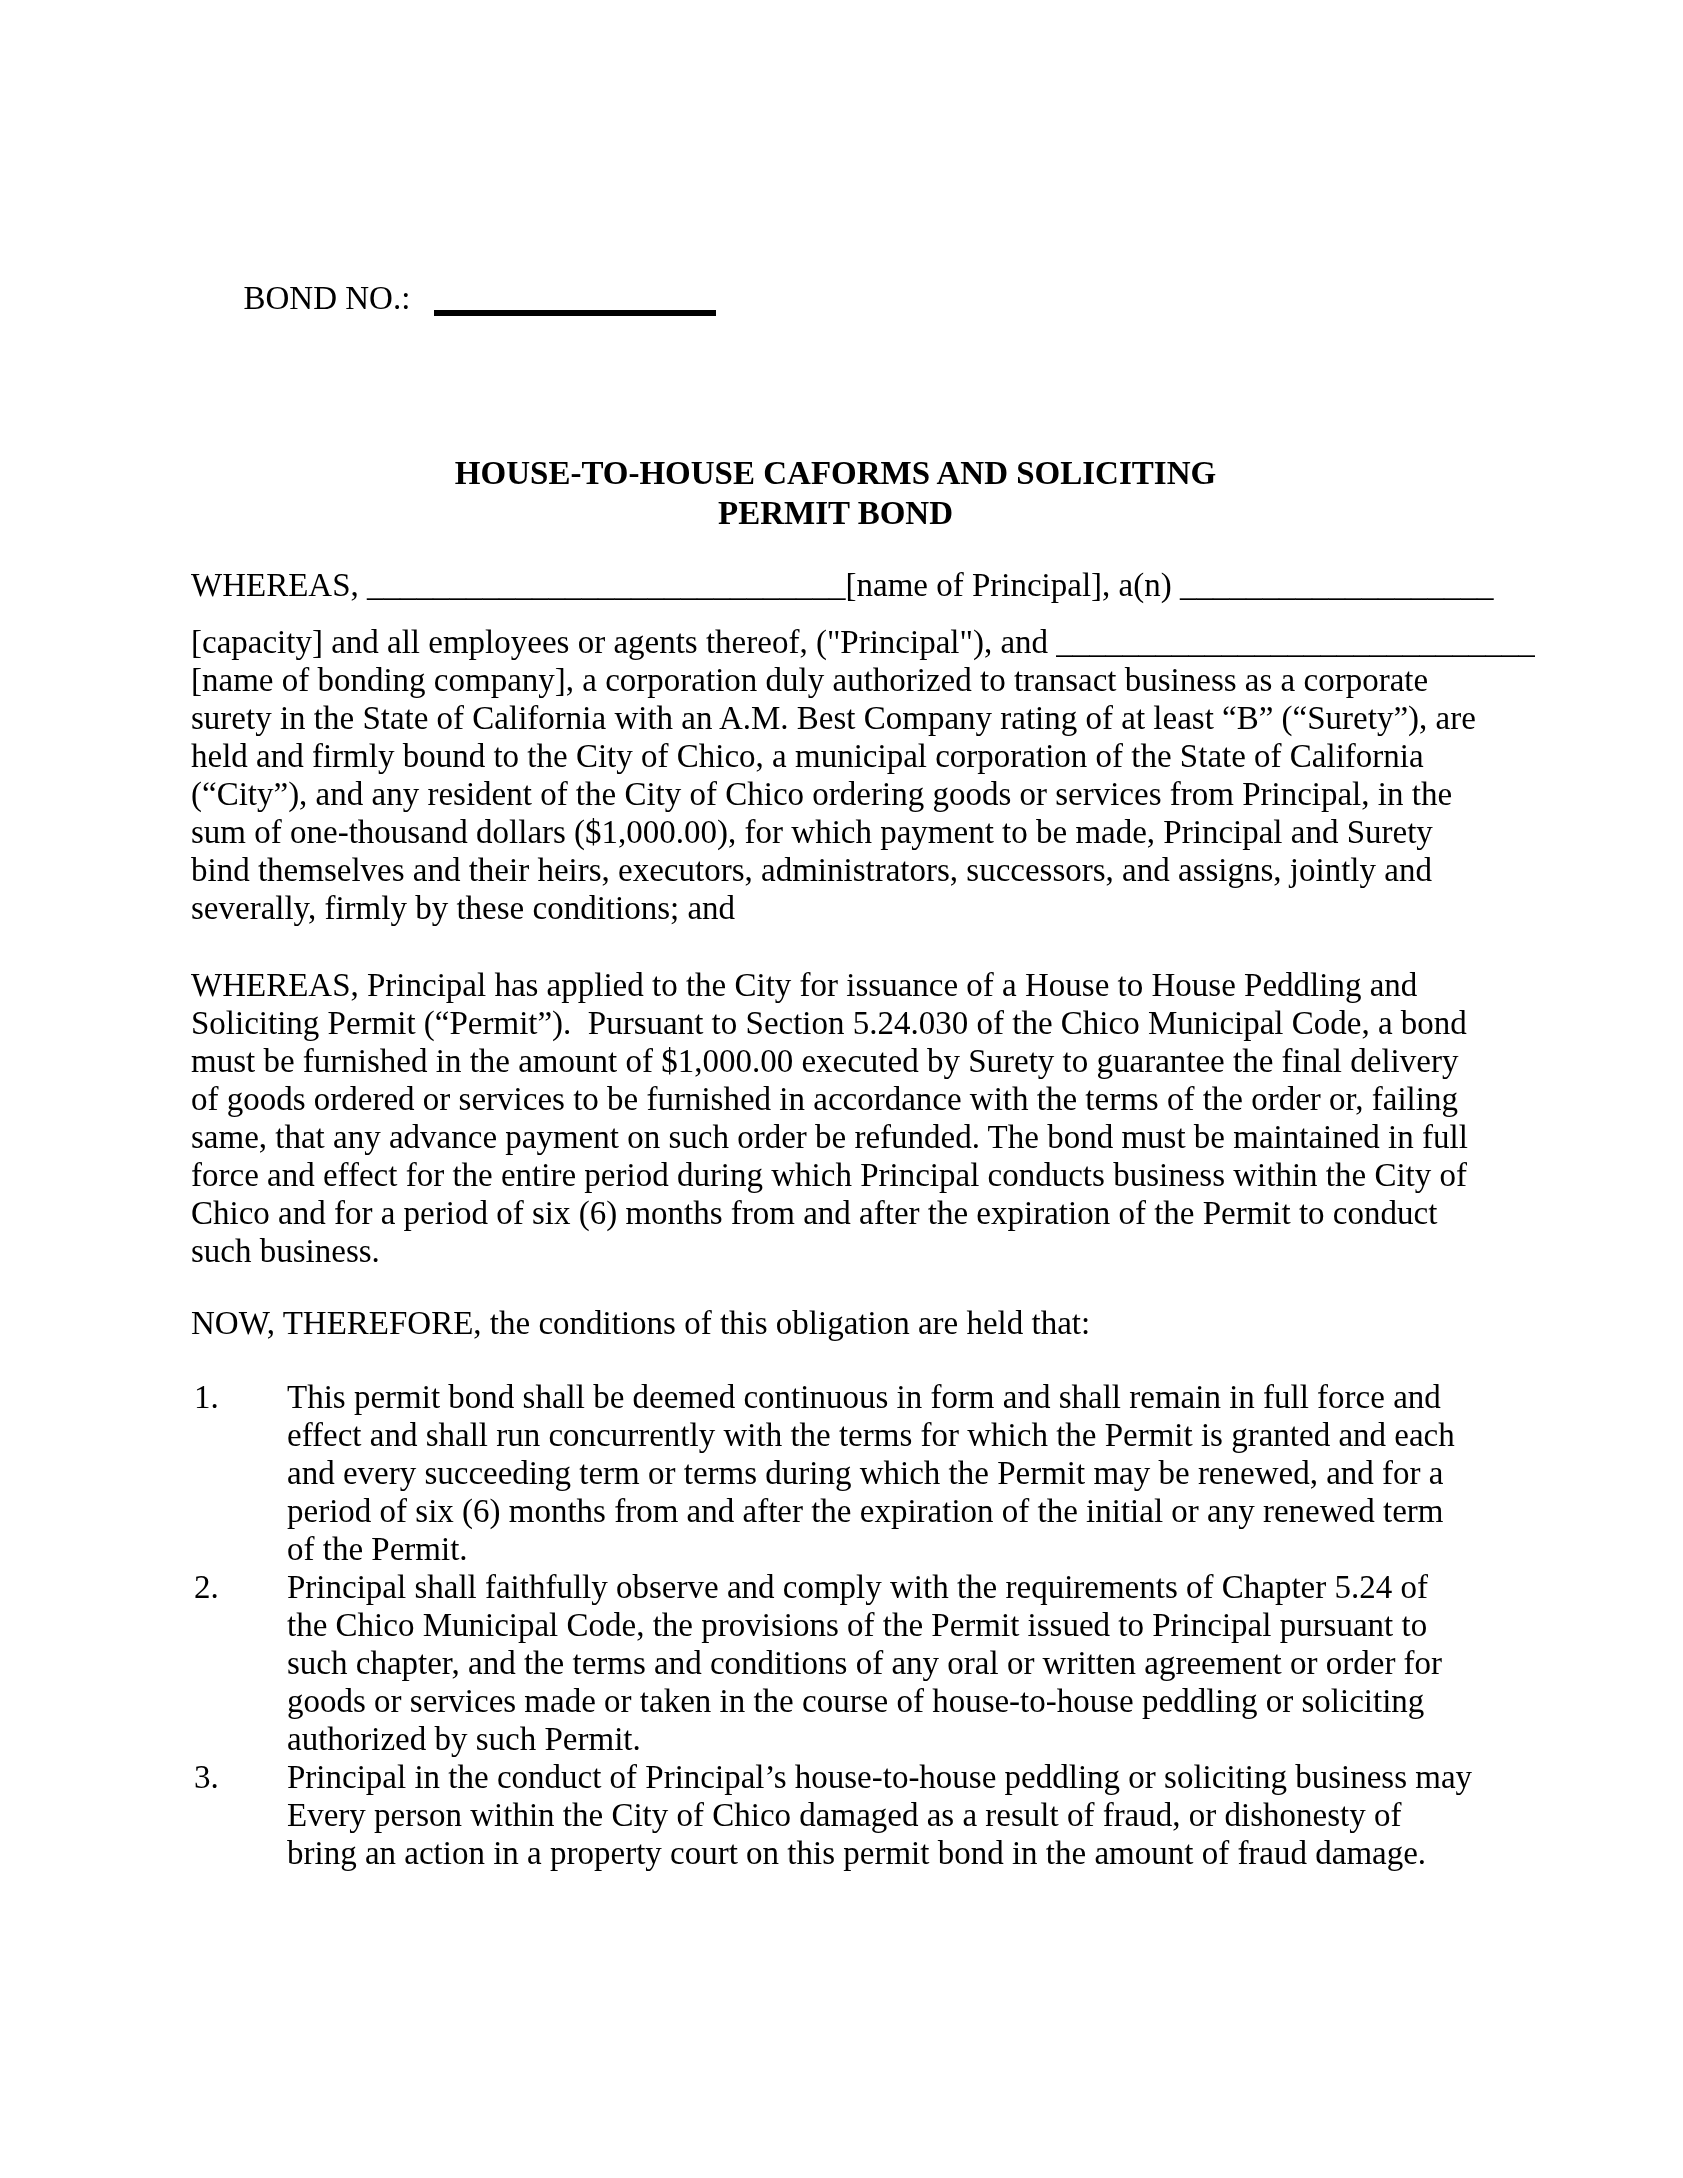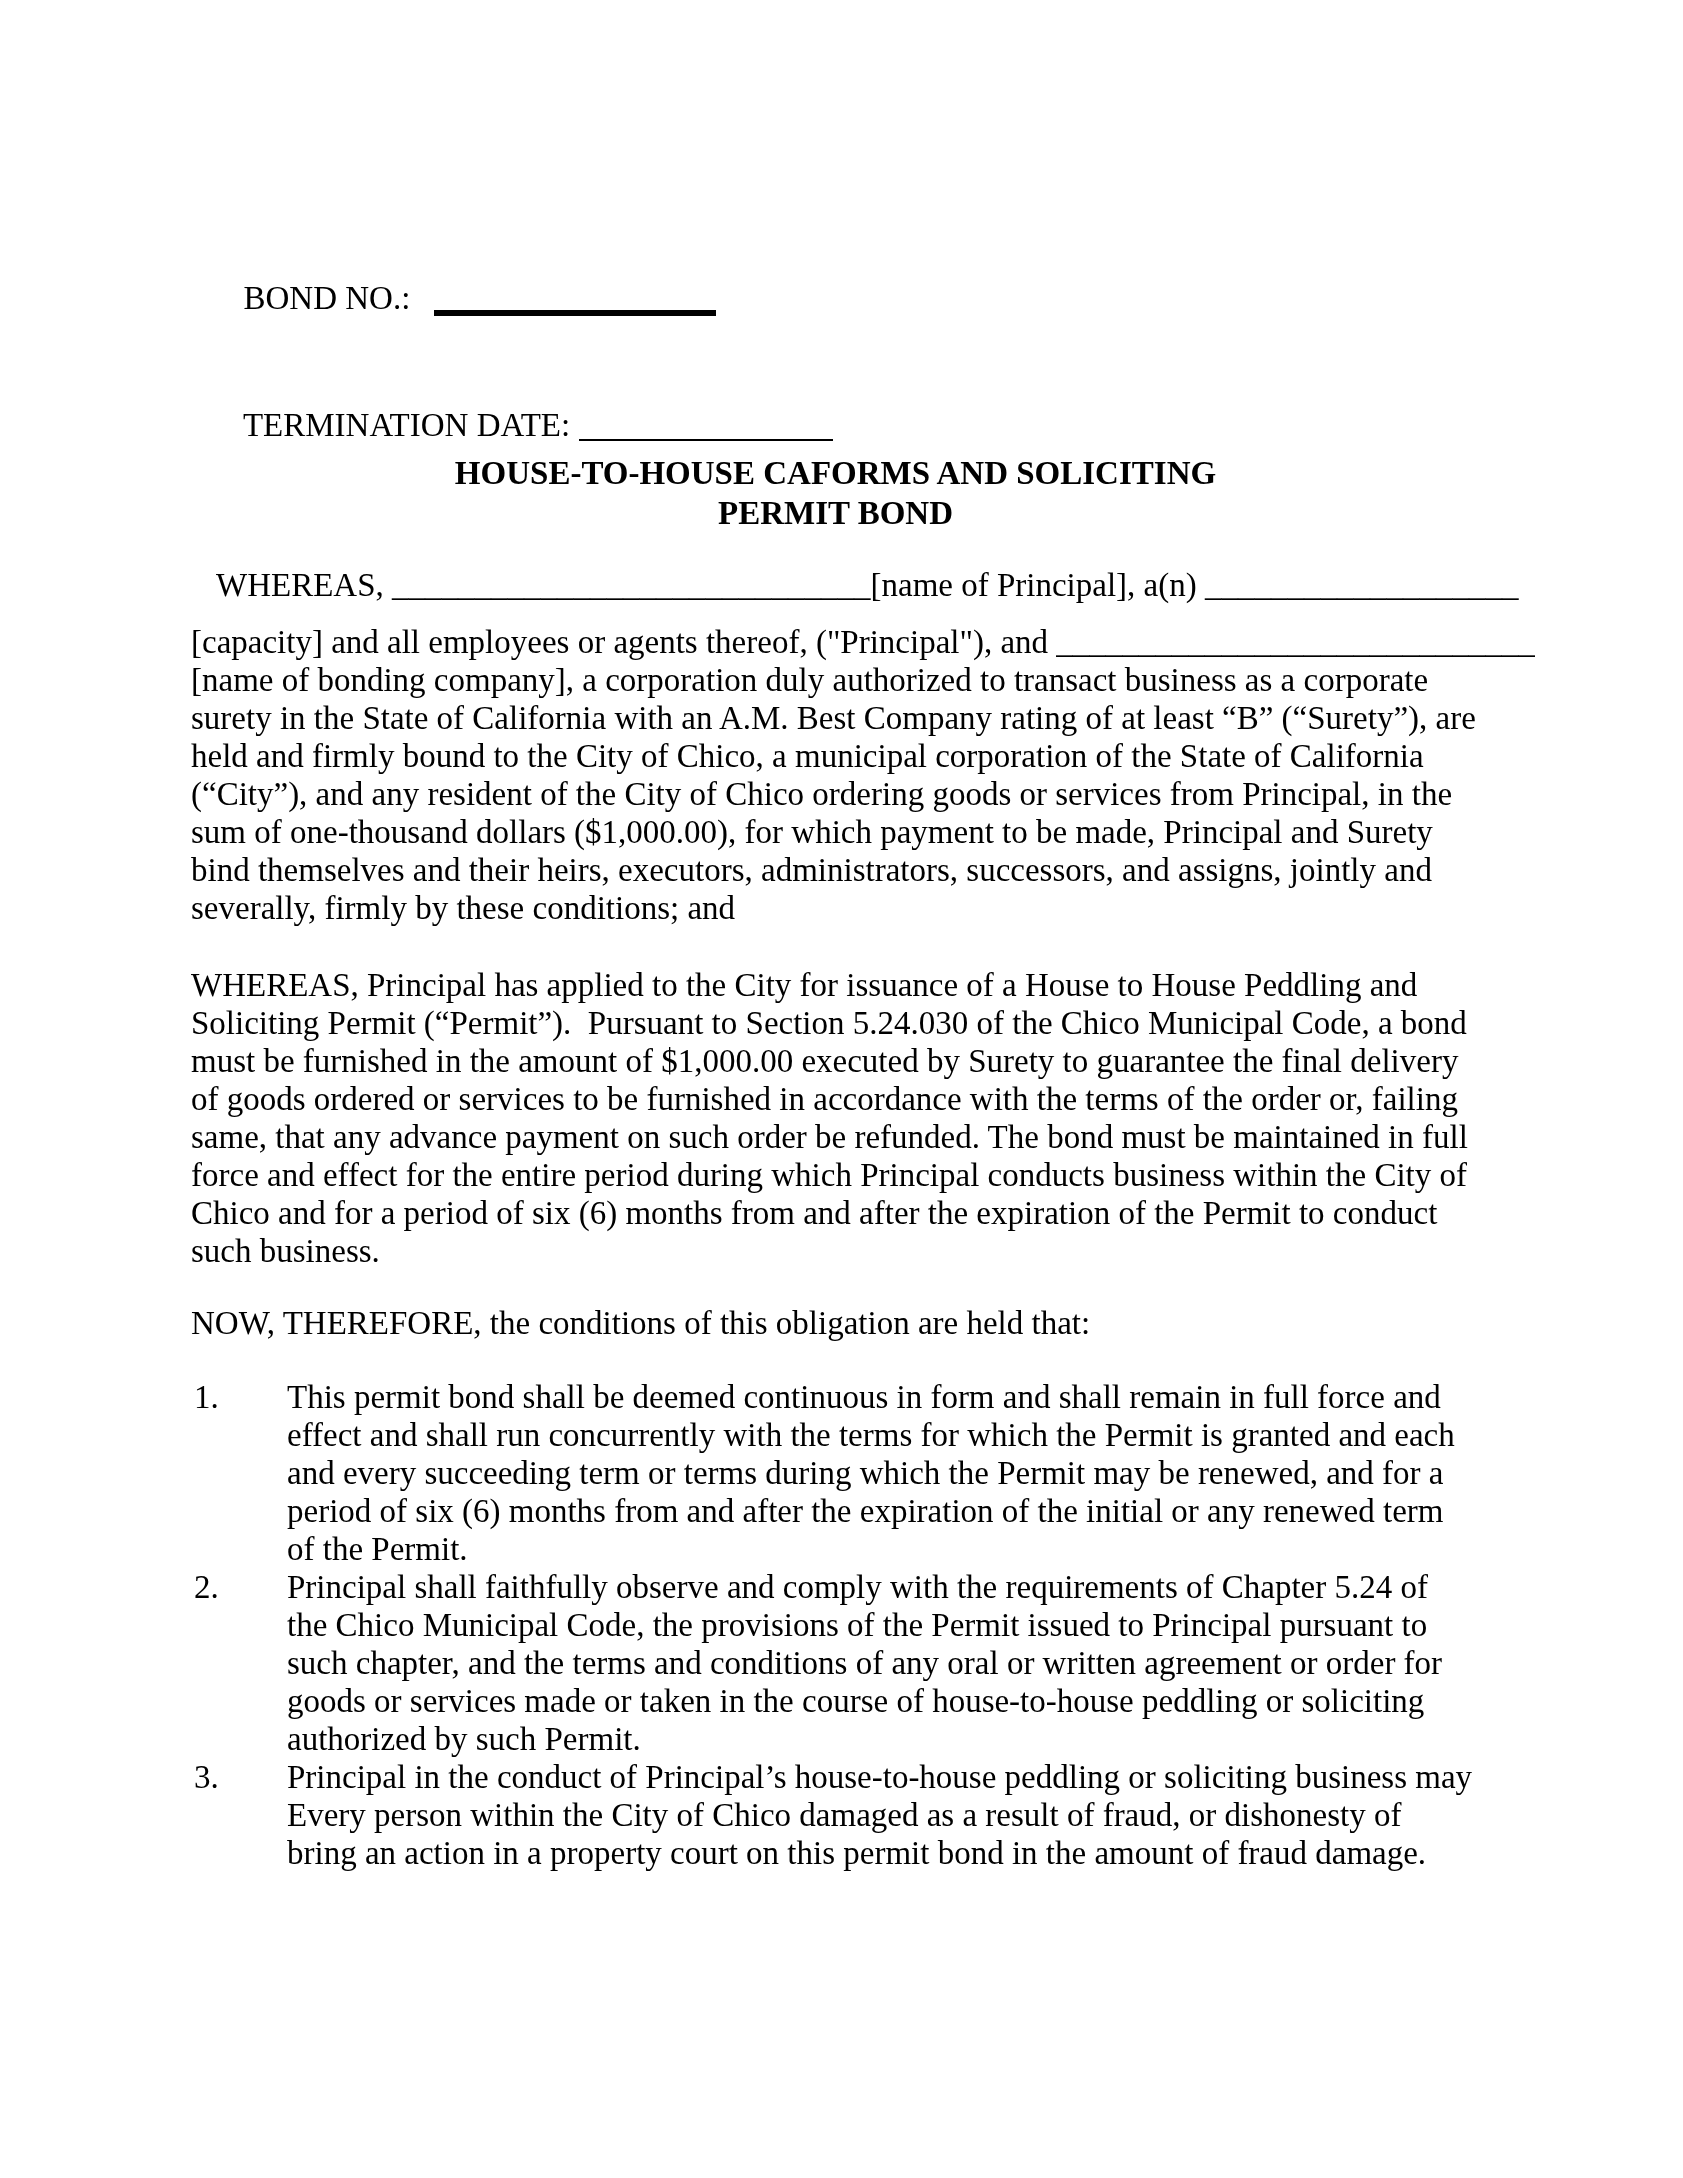--- a/index.html
+++ b/index.html
@@ -55,21 +55,21 @@
   }
 
   
   .para {
     position: absolute;
     left: 191px;
     line-height: 38px;
     white-space: pre;
   }
   .para1 { top: 566px; }
-  .para1 .line:first-child { margin-bottom: 19px; margin-left: 25px; }
+  .para1 .line:first-child { margin-bottom: 19px; }
   .para2 { top: 966px; }
   .now-line {
     position: absolute;
     left: 191px;
     top: 1305px;
     white-space: pre;
   }
 
   
   .list {
@@ -100,23 +100,20 @@
 </style>
 </head>
 <body>
 
 <div class="page">
 
   <div class="header-fields">
     <div class="field">
       <span>BOND NO.:</span><span class="blank blank-bold w-bond"></span>
     </div>
-    <div class="field">
-      <span>TERMINATION DATE:</span><span class="blank w-term"></span>
-    </div>
   </div>
 
   <div class="title">
     <div>HOUSE-TO-HOUSE CAFORMS AND SOLICITING</div>
     <div>PERMIT BOND</div>
   </div>
 
   <div class="para para1"><div class="line">WHEREAS, _____________________________[name of Principal], a(n) ___________________</div><div class="line">[capacity] and all employees or agents thereof, ("Principal"), and _____________________________</div><div class="line">[name of bonding company], a corporation duly authorized to transact business as a corporate</div><div class="line">surety in the State of California with an A.M. Best Company rating of at least “B” (“Surety”), are</div><div class="line">held and firmly bound to the City of Chico, a municipal corporation of the State of California</div><div class="line">(“City”), and any resident of the City of Chico ordering goods or services from Principal, in the</div><div class="line">sum of one-thousand dollars ($1,000.00), for which payment to be made, Principal and Surety</div><div class="line">bind themselves and their heirs, executors, administrators, successors, and assigns, jointly and</div><div class="line">severally, firmly by these conditions; and</div></div>
 
   <div class="para para2"><div class="line">WHEREAS, Principal has applied to the City for issuance of a House to House Peddling and</div><div class="line">Soliciting Permit (“Permit”).  Pursuant to Section 5.24.030 of the Chico Municipal Code, a bond</div><div class="line">must be furnished in the amount of $1,000.00 executed by Surety to guarantee the final delivery</div><div class="line">of goods ordered or services to be furnished in accordance with the terms of the order or, failing</div><div class="line">same, that any advance payment on such order be refunded. The bond must be maintained in full</div><div class="line">force and effect for the entire period during which Principal conducts business within the City of</div><div class="line">Chico and for a period of six (6) months from and after the expiration of the Permit to conduct</div><div class="line">such business.</div></div>

